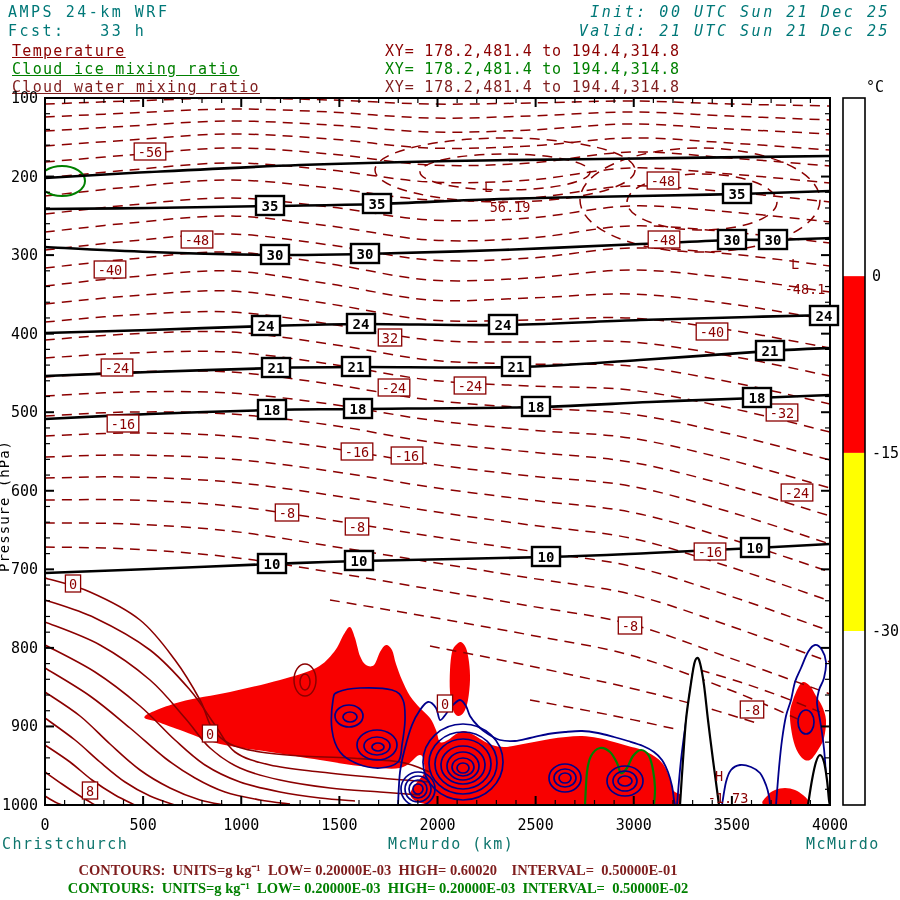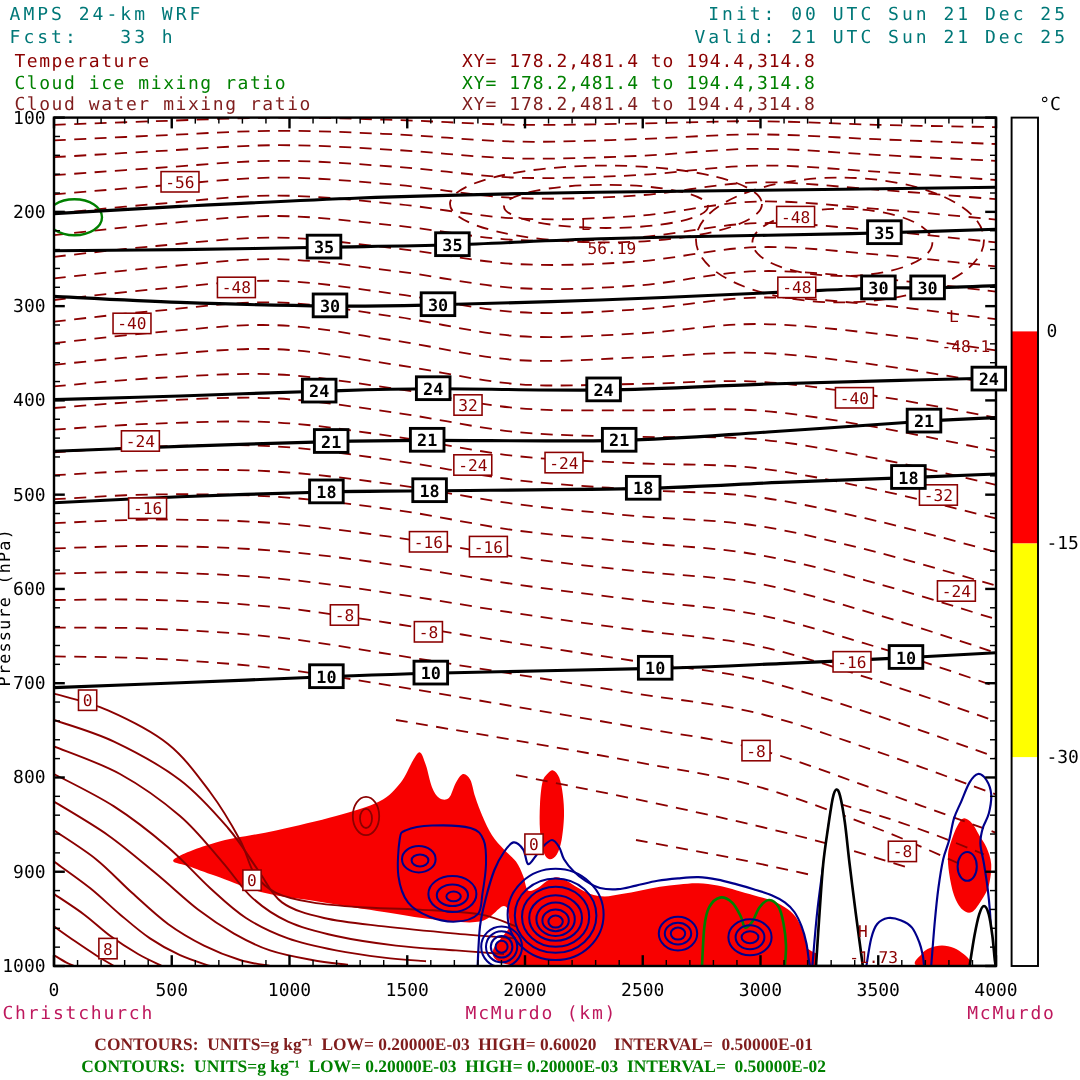--- a/index.html
+++ b/index.html
@@ -1,26 +1,26 @@
 <!DOCTYPE html>
 <html><head>
 <meta charset="utf-8">
 <style>
   html,body{margin:0;padding:0;background:#fff;width:900px;height:900px;overflow:hidden;}
   #canvas{position:relative;width:900px;height:900px;background:#fff;
           font-family:"DejaVu Sans Mono","Liberation Mono",monospace;}
   .txt{position:absolute;white-space:pre;font-size:15px;line-height:17px;}
   .teal{color:#007878;letter-spacing:2.5px;}
-  .right{right:10px;text-align:right;}
-  .leg{letter-spacing:1.3px;}
+  .right{right:10px;text-align:right;font-style:italic;}
+  .leg{letter-spacing:1.3px;text-decoration:underline;}
   .xy{letter-spacing:0.8px;}
   .tred{color:#8B0000;}
   .tgreen{color:#008000;}
   .tnavy{color:#7f1d1d;}
-  .station{color:#be185d;letter-spacing:1.5px;}
+  .station{color:#0f766e;letter-spacing:1.5px;}
   .footer{position:absolute;width:756px;text-align:center;white-space:pre;
           font-family:"Liberation Serif",serif;font-weight:bold;font-size:14.5px;}
   #ylab{position:absolute;left:-66px;top:498px;width:140px;text-align:center;
         transform:rotate(-90deg);font-size:14px;color:#000;letter-spacing:1px;}
   svg{position:absolute;left:0;top:0;}
 </style>
 </head>
 <body>
 
 <div id="canvas">

